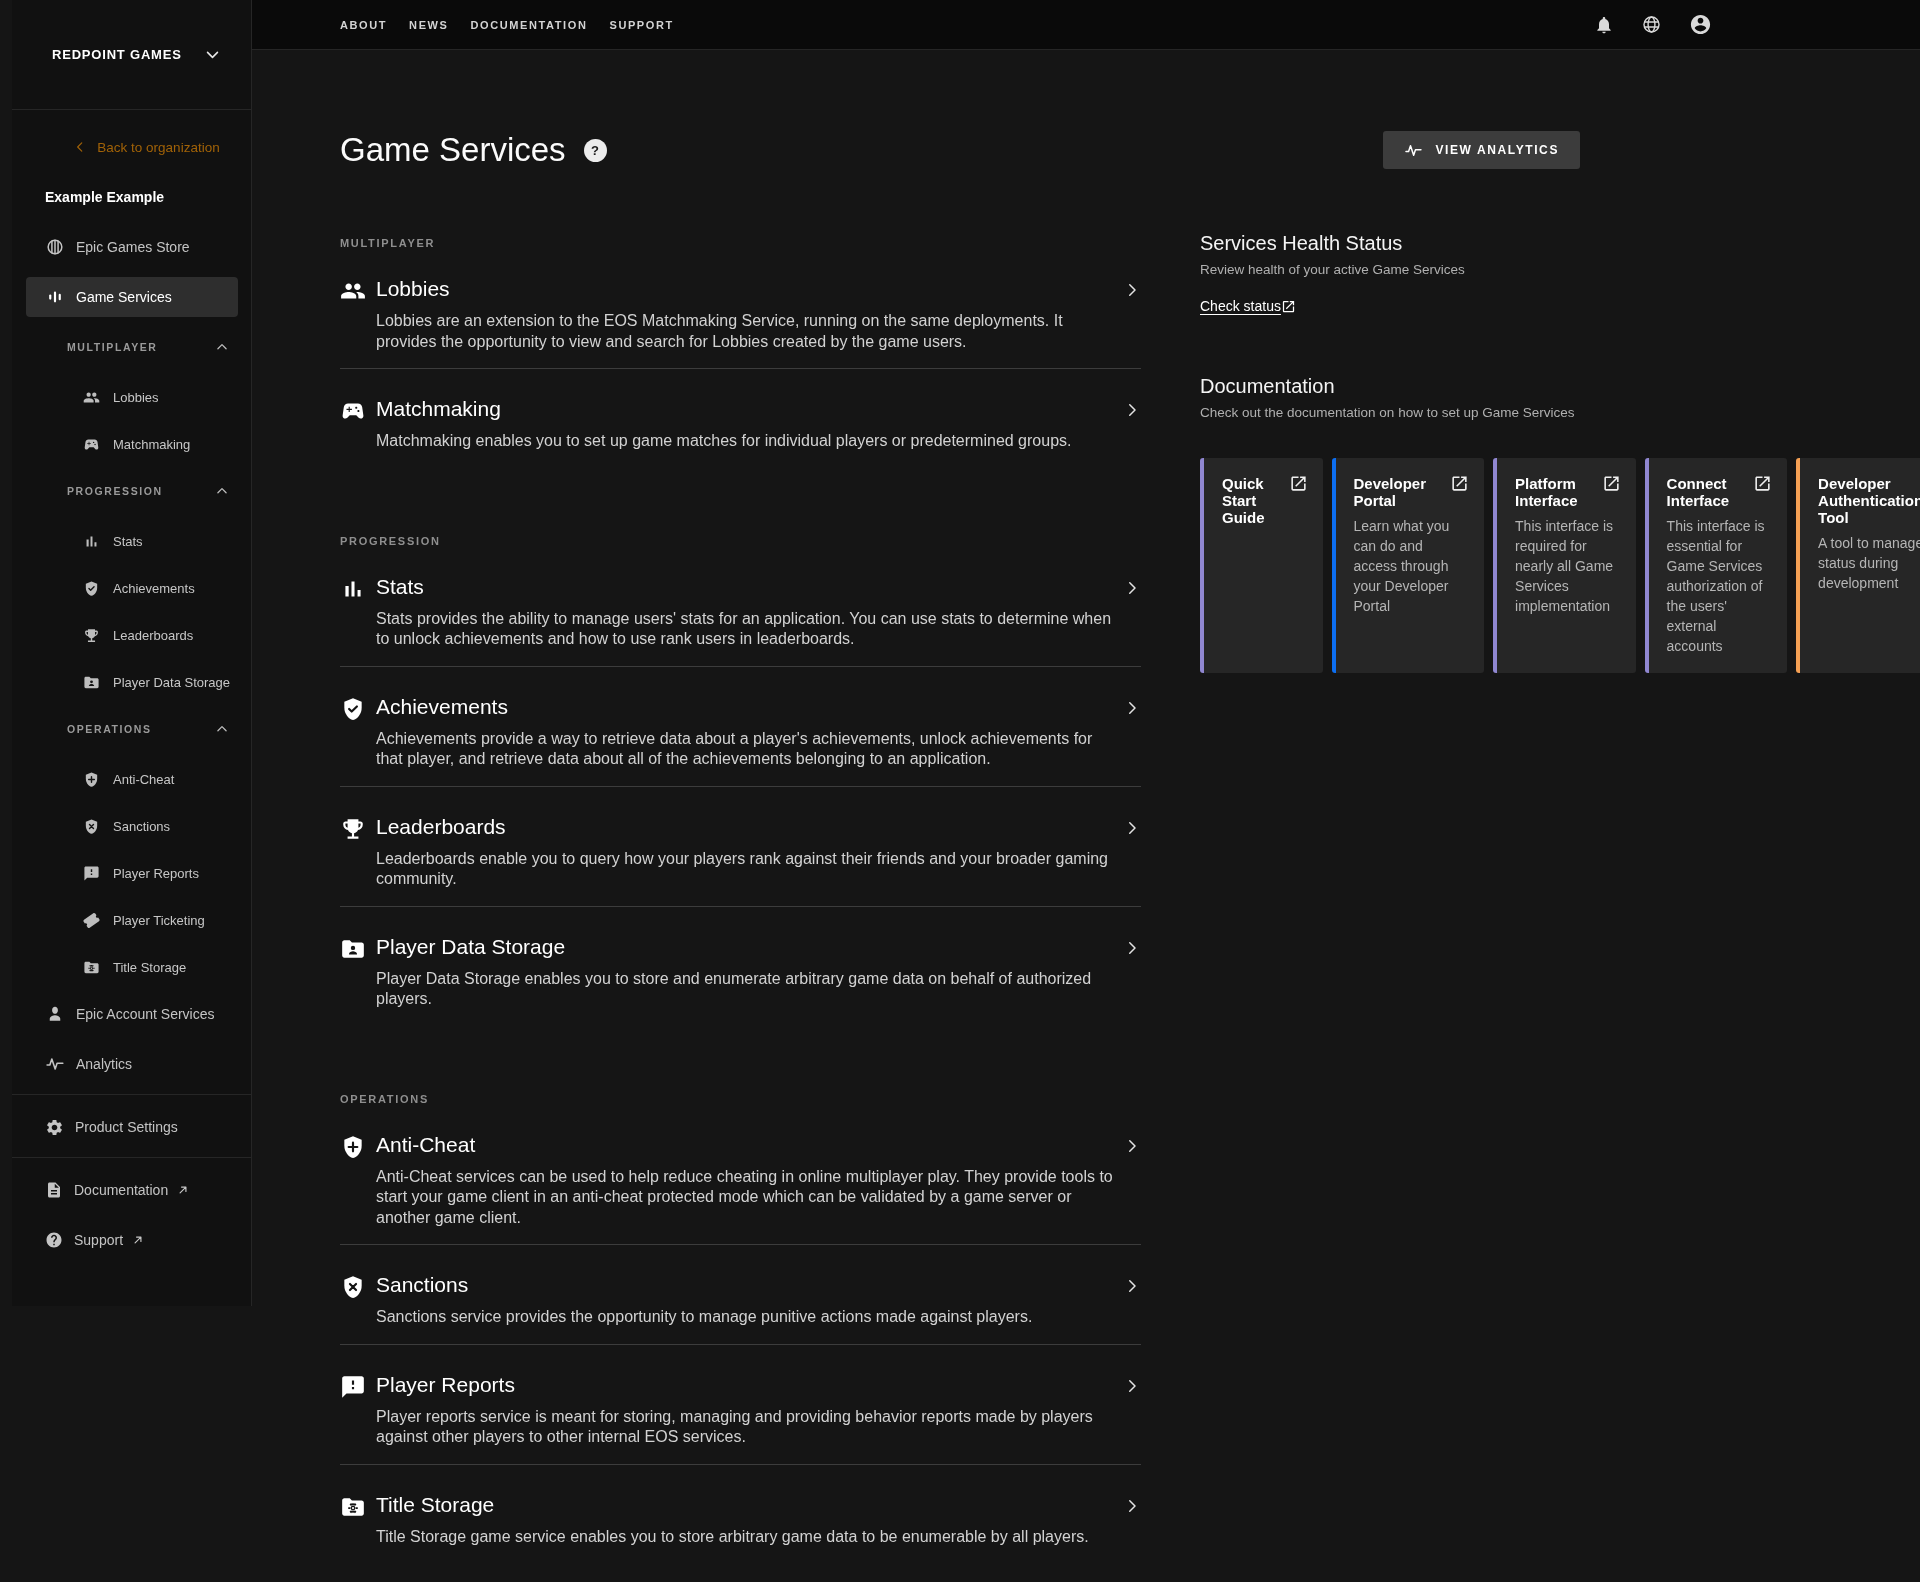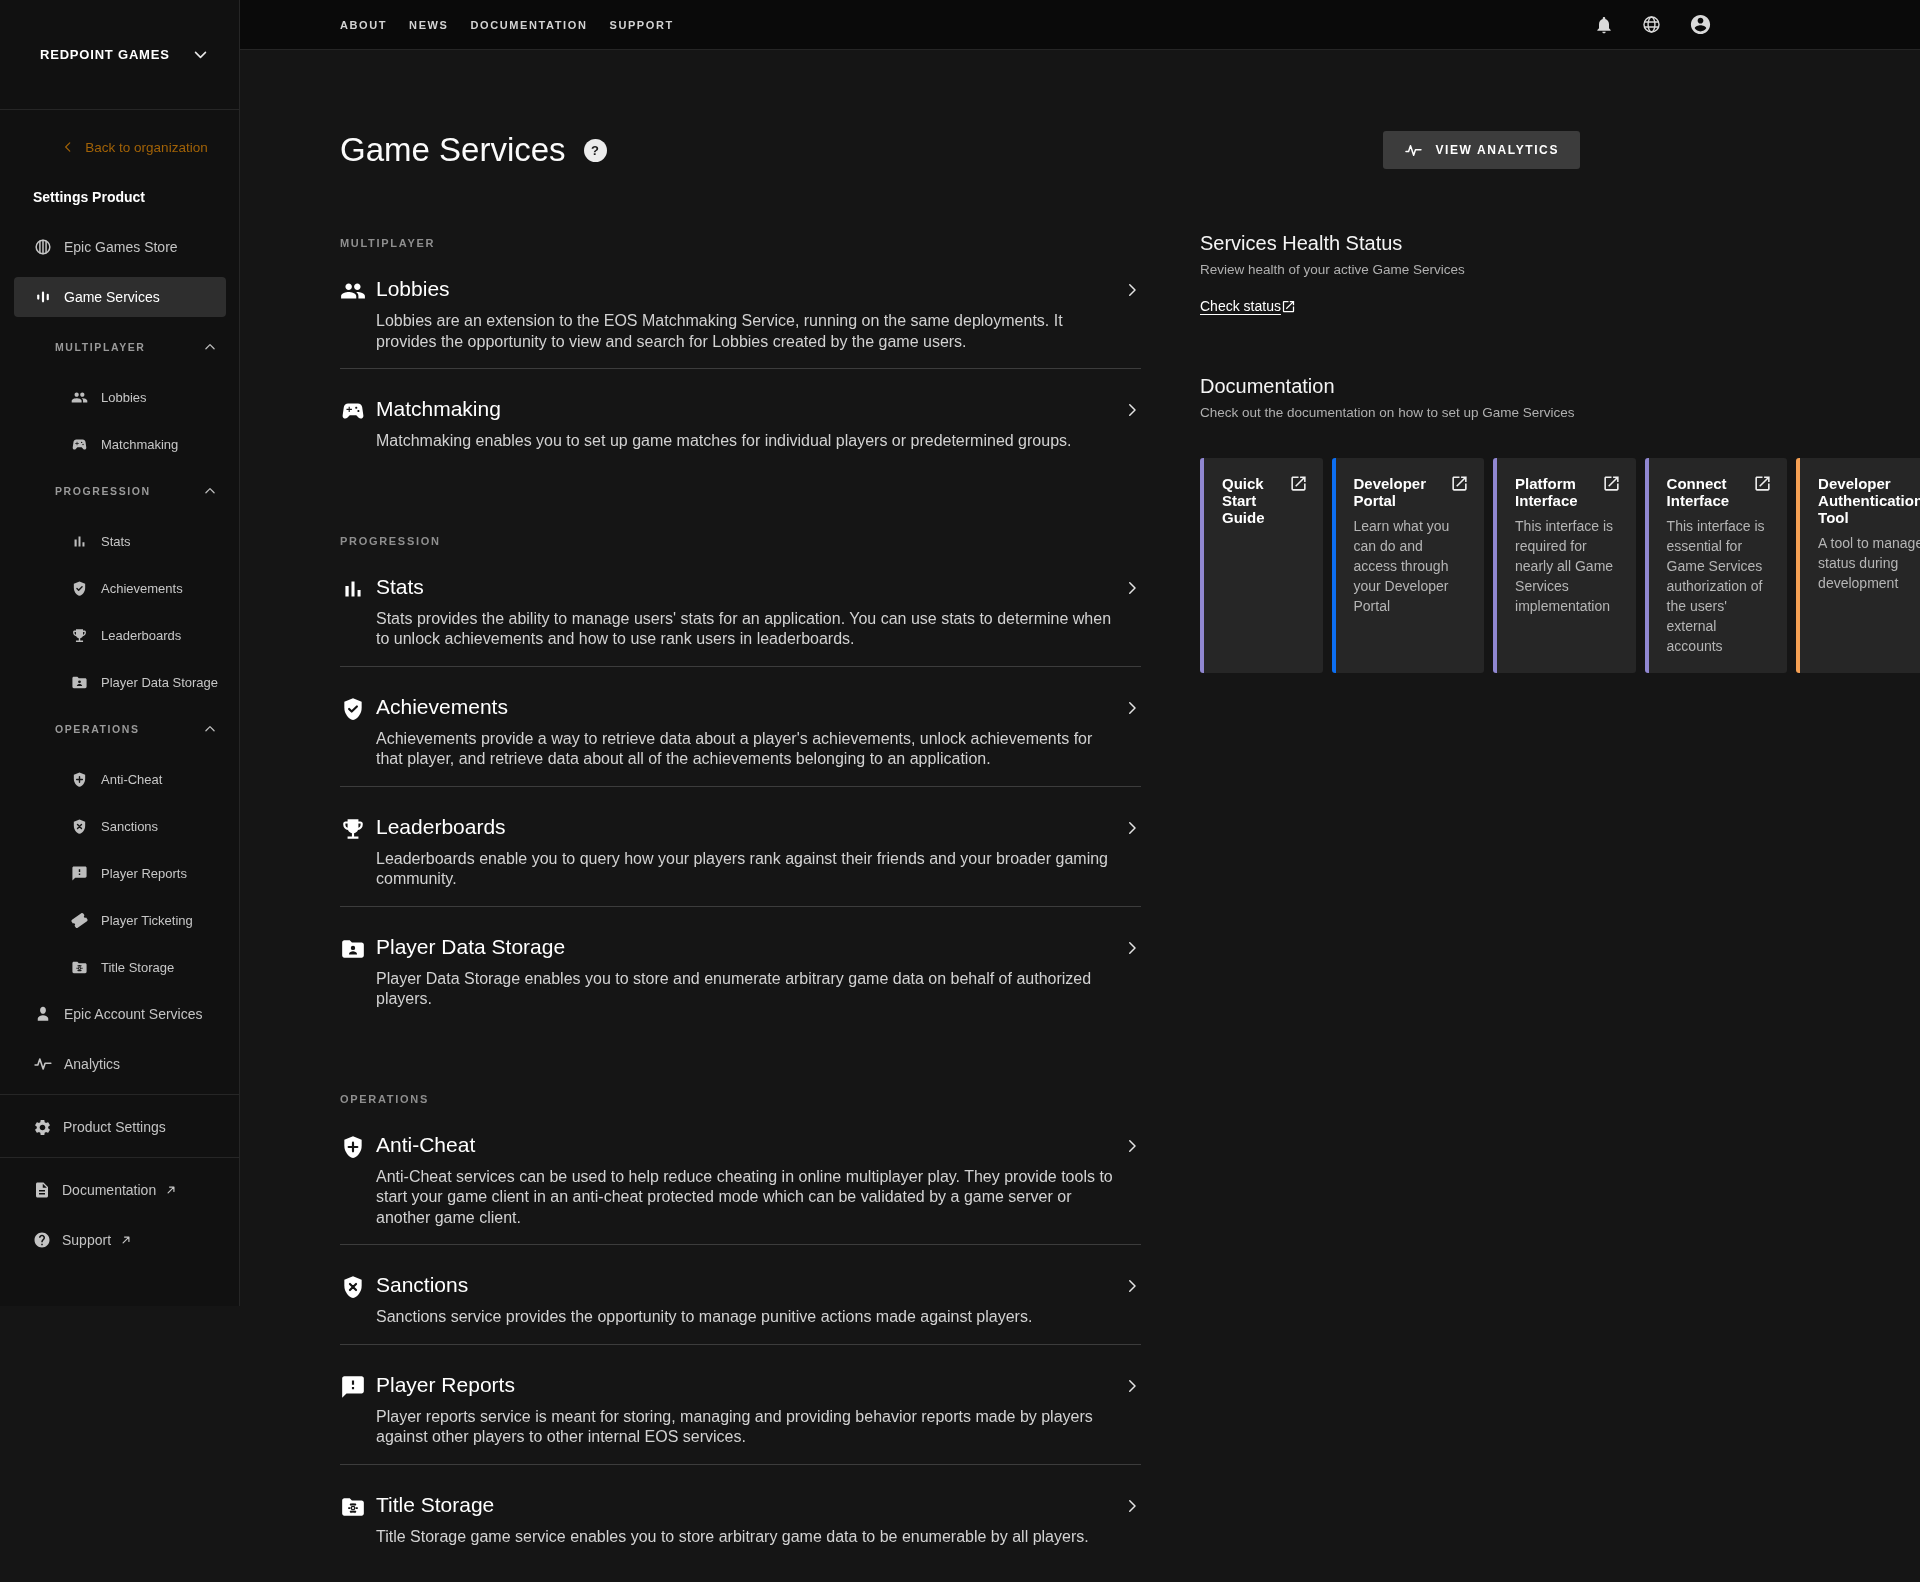--- a/index.html
+++ b/index.html
@@ -5,21 +5,21 @@
   * { box-sizing: border-box; margin: 0; padding: 0; }
   html,body { width:1920px; height:1582px; }
   body {
     background:#151515; color:#fff;
     font-family:"Liberation Sans", sans-serif;
     position:relative; overflow:hidden;
   }
   svg.ic { display:block; }
 
   
-  .sidebar { position:absolute; left:0; top:0; width:240px; height:1306px;
+  .sidebar { position:absolute; left:12px; top:0; width:240px; height:1306px;
     background:#111111; border-right:1px solid #262626; z-index:2; }
   .side-header { height:110px; border-bottom:1px solid #262626;
     display:flex; align-items:center; padding:0 30px 0 40px; }
   .org-name { font-size:13px; font-weight:700; letter-spacing:.8px; color:#fff; }
   .side-header .chev { margin-left:auto; color:#e8e8e8; }
   .side-body { padding-top:17px; }
   .srow { height:40px; margin-bottom:10px; display:flex; align-items:center; cursor:pointer; }
   .srow.sub { height:40px; margin-bottom:7px; }
   .back-row { padding-left:30px; color:#a16207; font-size:13.5px;justify-content:center; }
   .back-row .lbl { margin-left:10px; }
@@ -208,21 +208,21 @@
   <div class="side-body">
     <div class="srow back-row">
       <span>
           <svg class="ic" width="14" height="14">
             <use href="#i-chev-left"></use>
           </svg>
         </span>
       <span class="lbl">Back to organization</span>
     </div>
     <div class="srow product-row">
-      <span>Settings Product</span>
+      <span>Example Example</span>
     </div>
     <div class="srow top-item">
       <span>
           <svg class="ic" width="20" height="20">
             <use href="#i-store"></use>
           </svg>
         </span>
       <span class="lbl">Epic Games Store</span>
     </div>
     <div class="srow top-item active-wrap">

